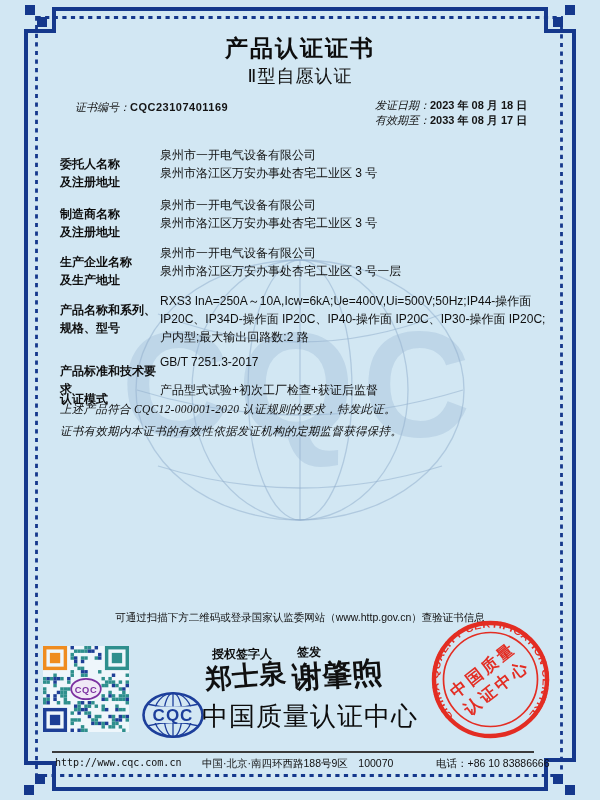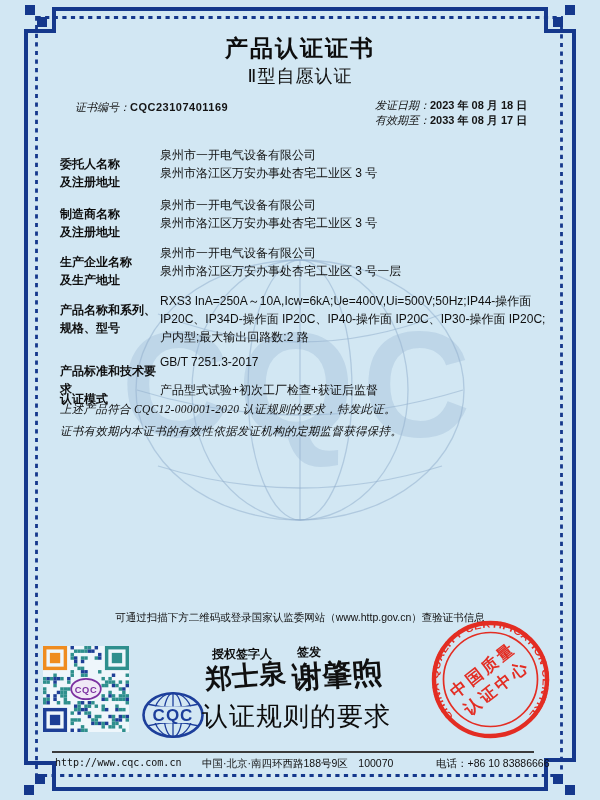--- a/index.html
+++ b/index.html
@@ -319,21 +319,21 @@
     <g fill="none" stroke="#1d3f9b" stroke-width="1.3">
       <ellipse cx="32" cy="24" rx="19" ry="21.8"></ellipse>
       <ellipse cx="32" cy="24" rx="9" ry="21.8"></ellipse>
       <line x1="32" y1="2.2" x2="32" y2="45.8"></line>
       <path d="M 6 13 Q 32 20 58 13"></path>
       <path d="M 6 35 Q 32 28 58 35"></path>
     </g>
     <rect x="7" y="15.5" width="50" height="16.5" fill="#d2e7f3"></rect>
     <text x="32" y="29.8" text-anchor="middle" font-size="17" font-weight="bold" fill="#1d3f9b" letter-spacing="1">CQC</text>
   </svg>
-  <div class="abs org-name">认证规则的要求</div>
+  <div class="abs org-name">中国质量认证中心</div>
 
   <svg class="abs" style="left:428px;top:617px;opacity:.93;" width="125" height="125" viewBox="0 0 125 125">
     <circle cx="62.5" cy="62.5" r="56.5" fill="none" stroke="#e52014" stroke-width="4.4"></circle>
     <circle cx="62.5" cy="62.5" r="47" fill="none" stroke="#e52014" stroke-width="1.7"></circle>
     <path id="stampArc" d="M 25.7 99.3 A 52 52 0 1 1 99.3 99.3" fill="none"></path>
     <text font-size="9.4" font-weight="bold" fill="#e52014" letter-spacing="0.5">
       <textPath href="#stampArc" startOffset="0" textLength="243" lengthAdjust="spacingAndGlyphs">CHINA  QUALITY  CERTIFICATION  CENTRE</textPath>
     </text>
     <g transform="rotate(-38 62.5 62.5)" fill="#e52014" font-weight="bold">
       <text x="62.5" y="56" text-anchor="middle" font-size="16.5" letter-spacing="3">中国质量</text>

